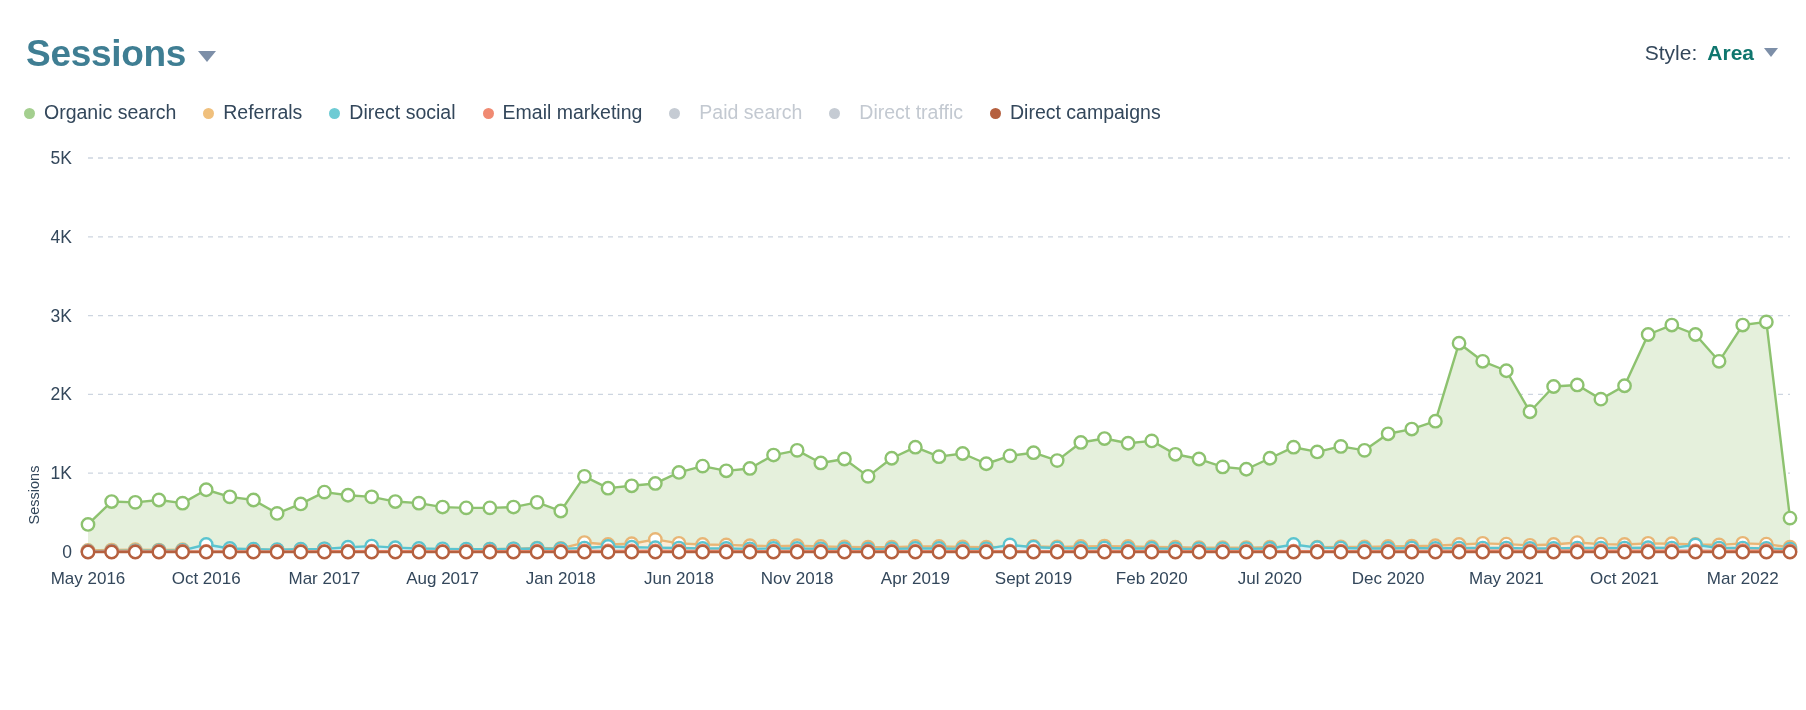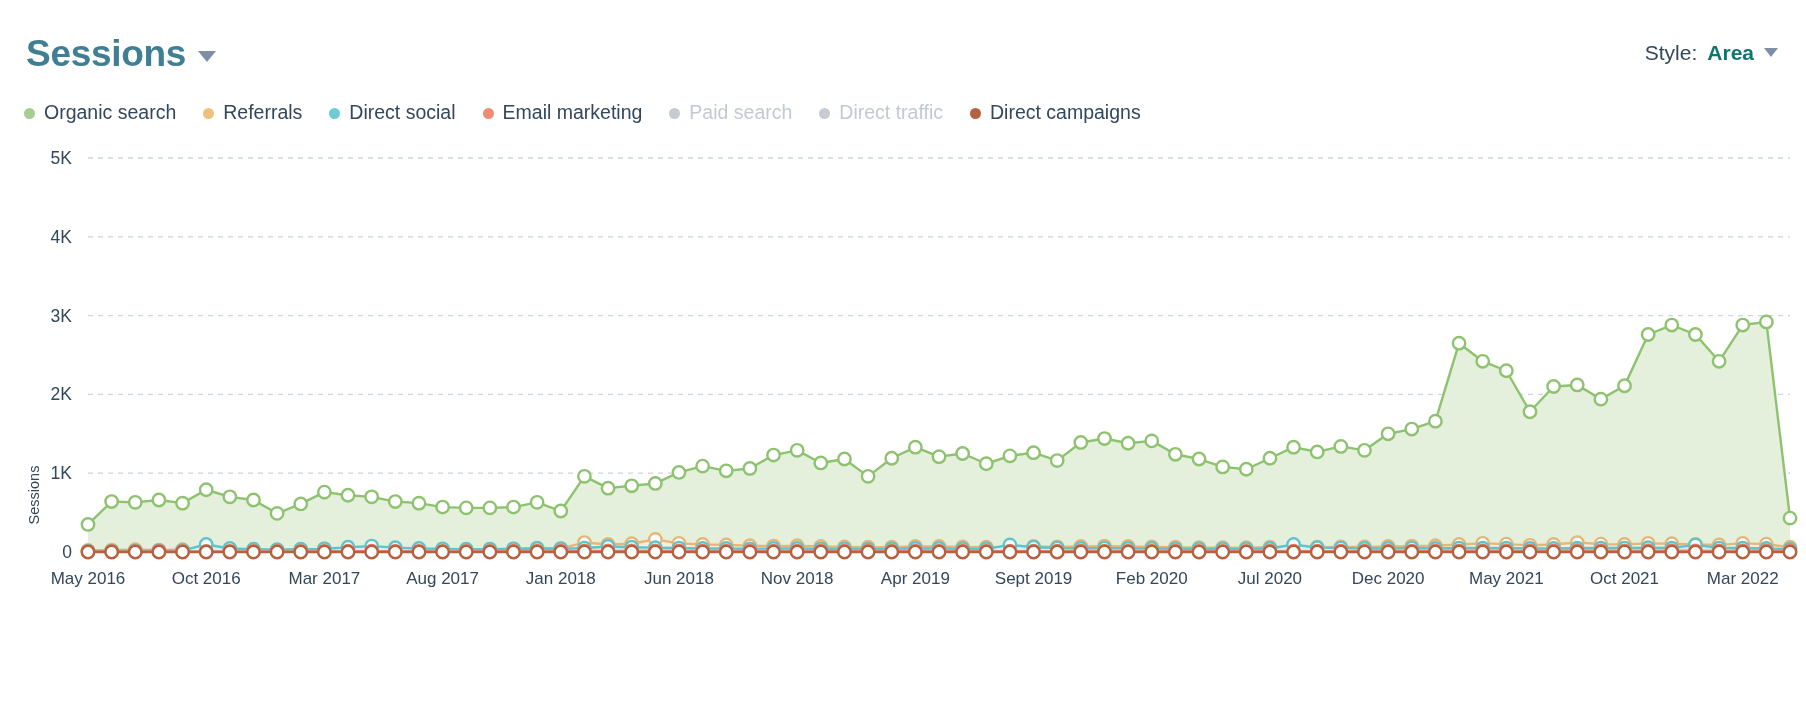--- a/index.html
+++ b/index.html
@@ -92,21 +92,21 @@
     width: 11px; height: 11px;
     border-radius: 50%;
     flex: 0 0 auto;
   }
   .legend-text {
     font-size: 19.5px;
     color: #33475b;
     line-height: 1;
     white-space: nowrap;
   }
-  .legend-item.off .legend-text { color: #c3c9d1; }
+  .legend-item.off .legend-text { color: #c3c9d1; margin-left: 10px; }
 
   
   .plot-wrap {
     position: absolute;
     left: 0; top: 140px;
     width: 1806px;
     height: 570px;
   }
   .y-axis-title {
     position: absolute;

